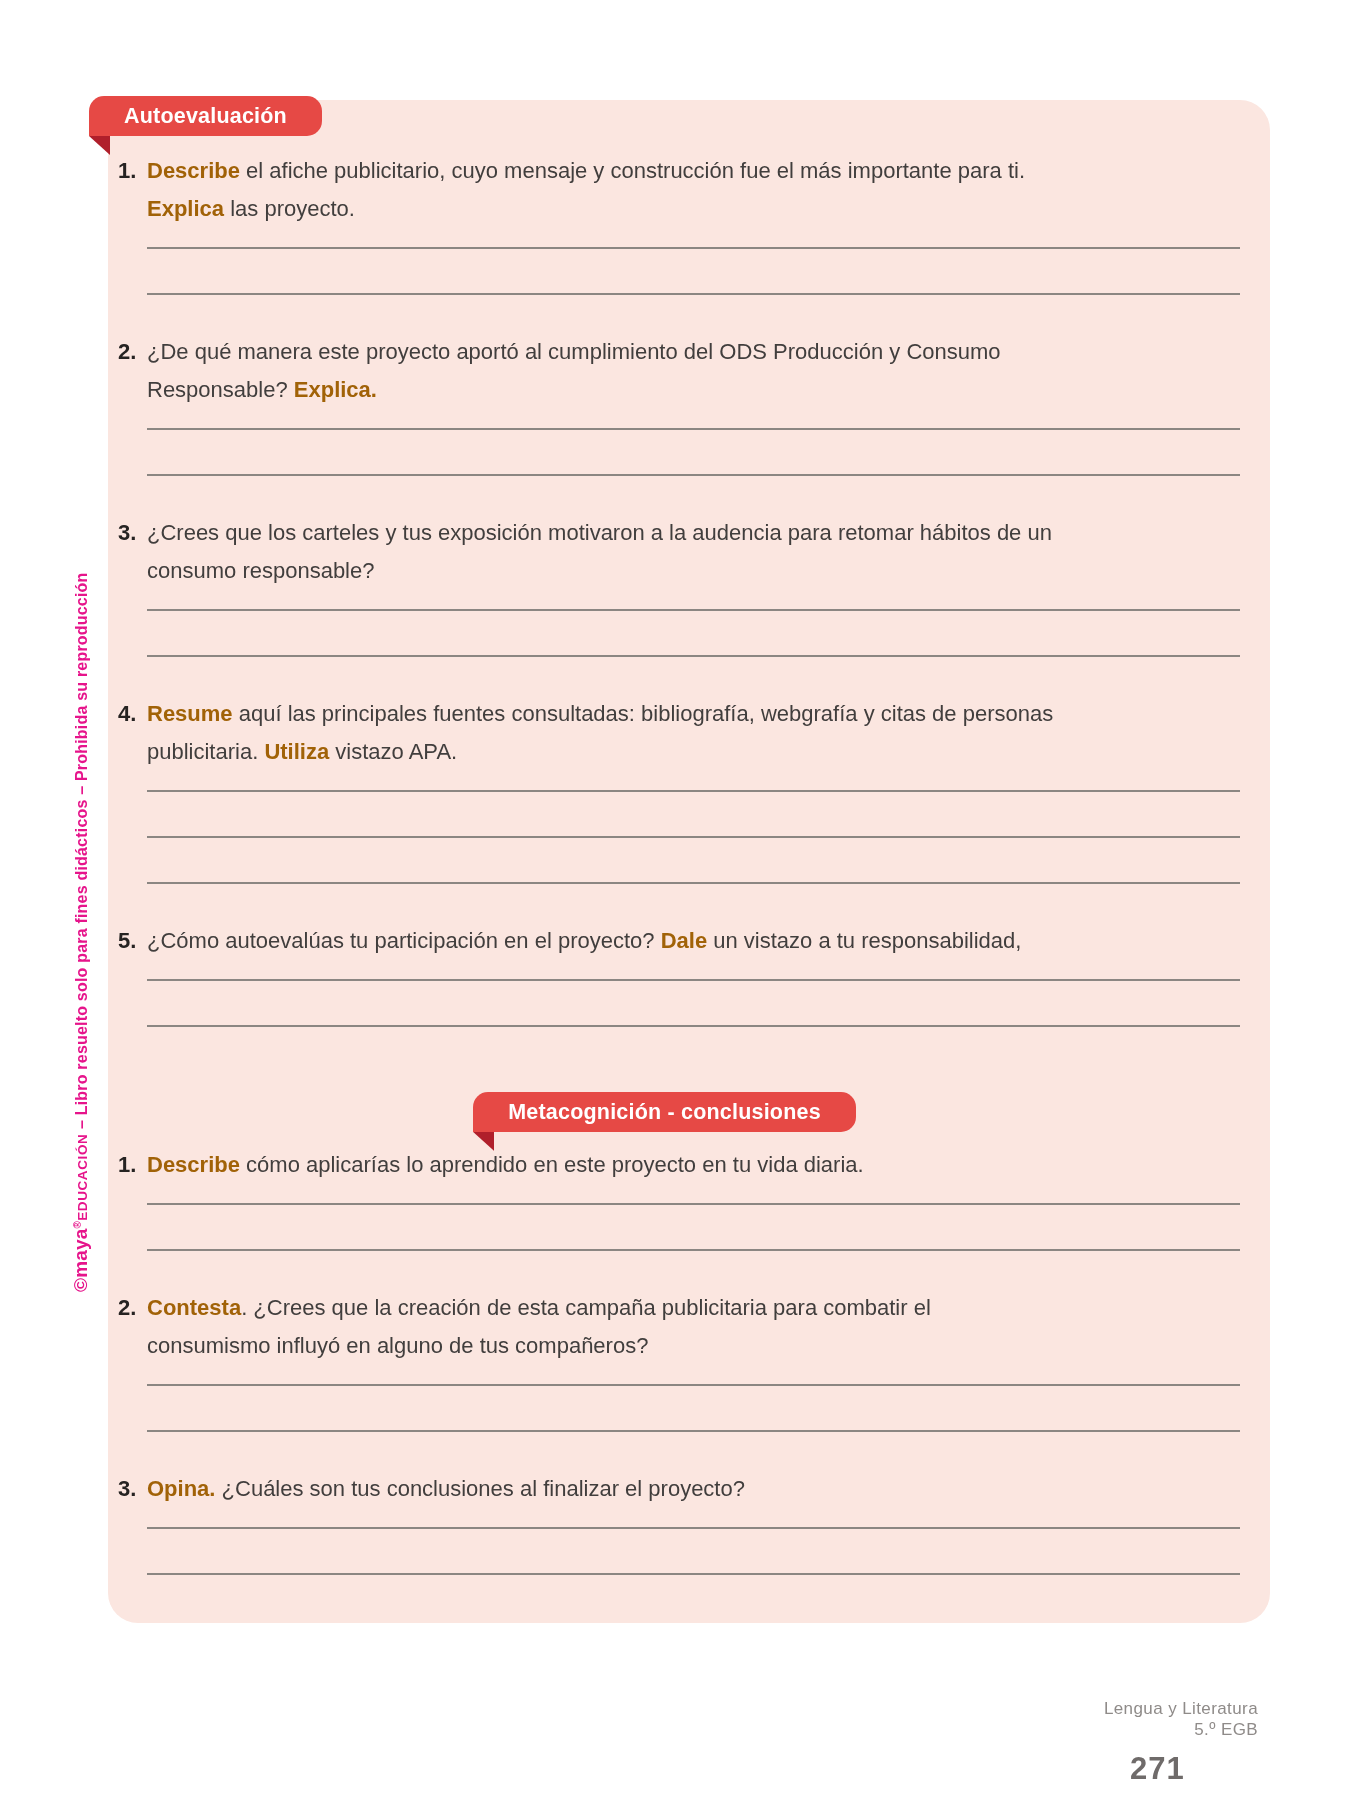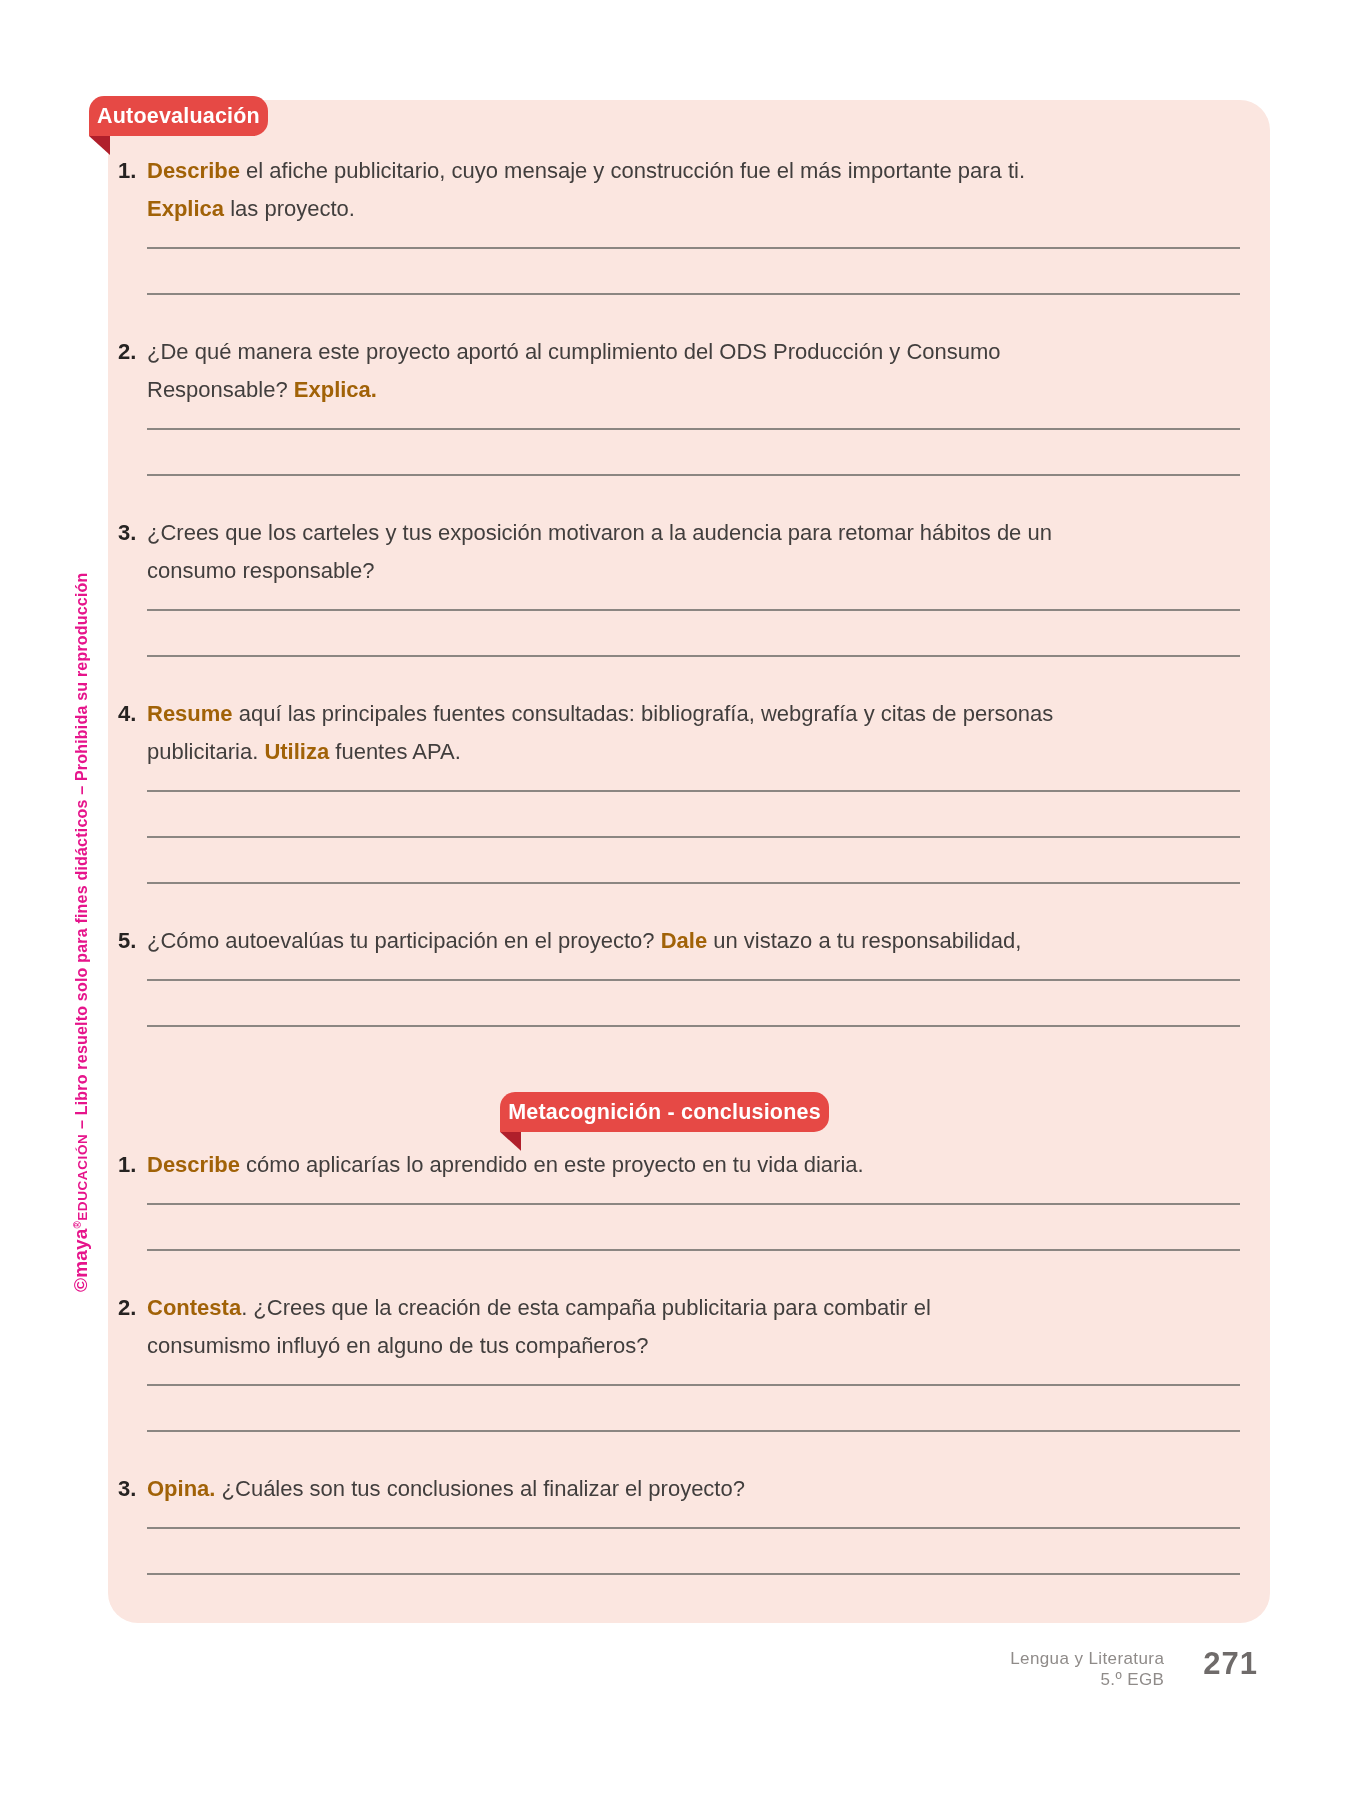--- a/index.html
+++ b/index.html
@@ -23,41 +23,41 @@
     position:absolute;left:108px;top:100px;width:1162px;
     background:#fbe6e0;border-radius:30px;
     padding:0 30px 4px 10px;box-sizing:border-box;
   }
   .sec{display:block;}
   .badge-wrap{position:relative;display:block;margin-left:-29px;margin-top:-4px;height:40px;}
   .sec + .sec .badge-wrap{margin-top:21px;height:38px;text-align:center;}
   .badge{
     position:relative;display:inline-block;height:40px;line-height:40px;
     background:#e64945;color:#ffffff;font-weight:bold;font-size:21.5px;
-    padding:0 8px;border-radius:15px 15px 15px 0;
+    padding:0 35px;border-radius:15px 15px 15px 0;
     letter-spacing:.2px;
   }
   .badge-fold{
     position:absolute;left:0;top:100%;width:21px;height:19px;
     background:#b01f2b;
     clip-path:polygon(0 0,100% 0,100% 100%);
   }
   
   .q{display:flex;margin-top:-6px;}
   .badge-wrap + .q{margin-top:16px;}
   .q-num{width:29px;flex:0 0 29px;font-weight:bold;color:#262322;font-size:22px;line-height:38px;}
   .q-body{flex:1;min-width:0;}
   .q-text{font-size:22px;line-height:38px;color:#413e3d;}
   .q-text b{color:#a16207;margin-top:20px;}
   .answers{margin-top:19px;}
   .ans{height:44px;border-top:2px solid #8b8682;}
   
   .footer{
-    position:absolute;top:1648px;right:92px;
-    display:flex;align-items:flex-start;gap:13px;
+    position:absolute;top:1698px;right:92px;
+    display:flex;align-items:flex-start;gap:13px;flex-direction:column;
   }
   .f-text{text-align:right;color:#8f8b89;font-size:17px;line-height:21px;letter-spacing:.4px;}
   .f-num{font-size:31px;font-weight:bold;color:#6f6b6a;line-height:32px;letter-spacing:1px;margin-left:26px;}
 </style>
 </head>
 <body>
 
 <div class="side-text">
   <span class="side-brand-bold">©maya</span><span class="side-reg-mark">®</span><span class="side-brand">EDUCACIÓN</span><span> – Libro resuelto solo para fines didácticos – Prohibida su reproducción</span>
 </div>
@@ -91,21 +91,21 @@
           <div class="q-text"><span>¿Crees que los carteles y tus exposición motivaron a la audencia para retomar hábitos de un</span><br><span>consumo responsable?</span></div>
           <div class="answers">
             <div class="ans"></div>
             <div class="ans"></div>
           </div>
         </div>
       </div>
       <div class="q">
         <div class="q-num">4.</div>
         <div class="q-body">
-          <div class="q-text"><b>Resume</b><span> aquí las principales fuentes consultadas: bibliografía, webgrafía y citas de personas</span><br><span>publicitaria. </span><b>Utiliza</b><span> fuentes APA.</span></div>
+          <div class="q-text"><b>Resume</b><span> aquí las principales fuentes consultadas: bibliografía, webgrafía y citas de personas</span><br><span>publicitaria. </span><b>Utiliza</b><span> vistazo APA.</span></div>
           <div class="answers">
             <div class="ans"></div>
             <div class="ans"></div>
             <div class="ans"></div>
           </div>
         </div>
       </div>
       <div class="q">
         <div class="q-num">5.</div>
         <div class="q-body">

